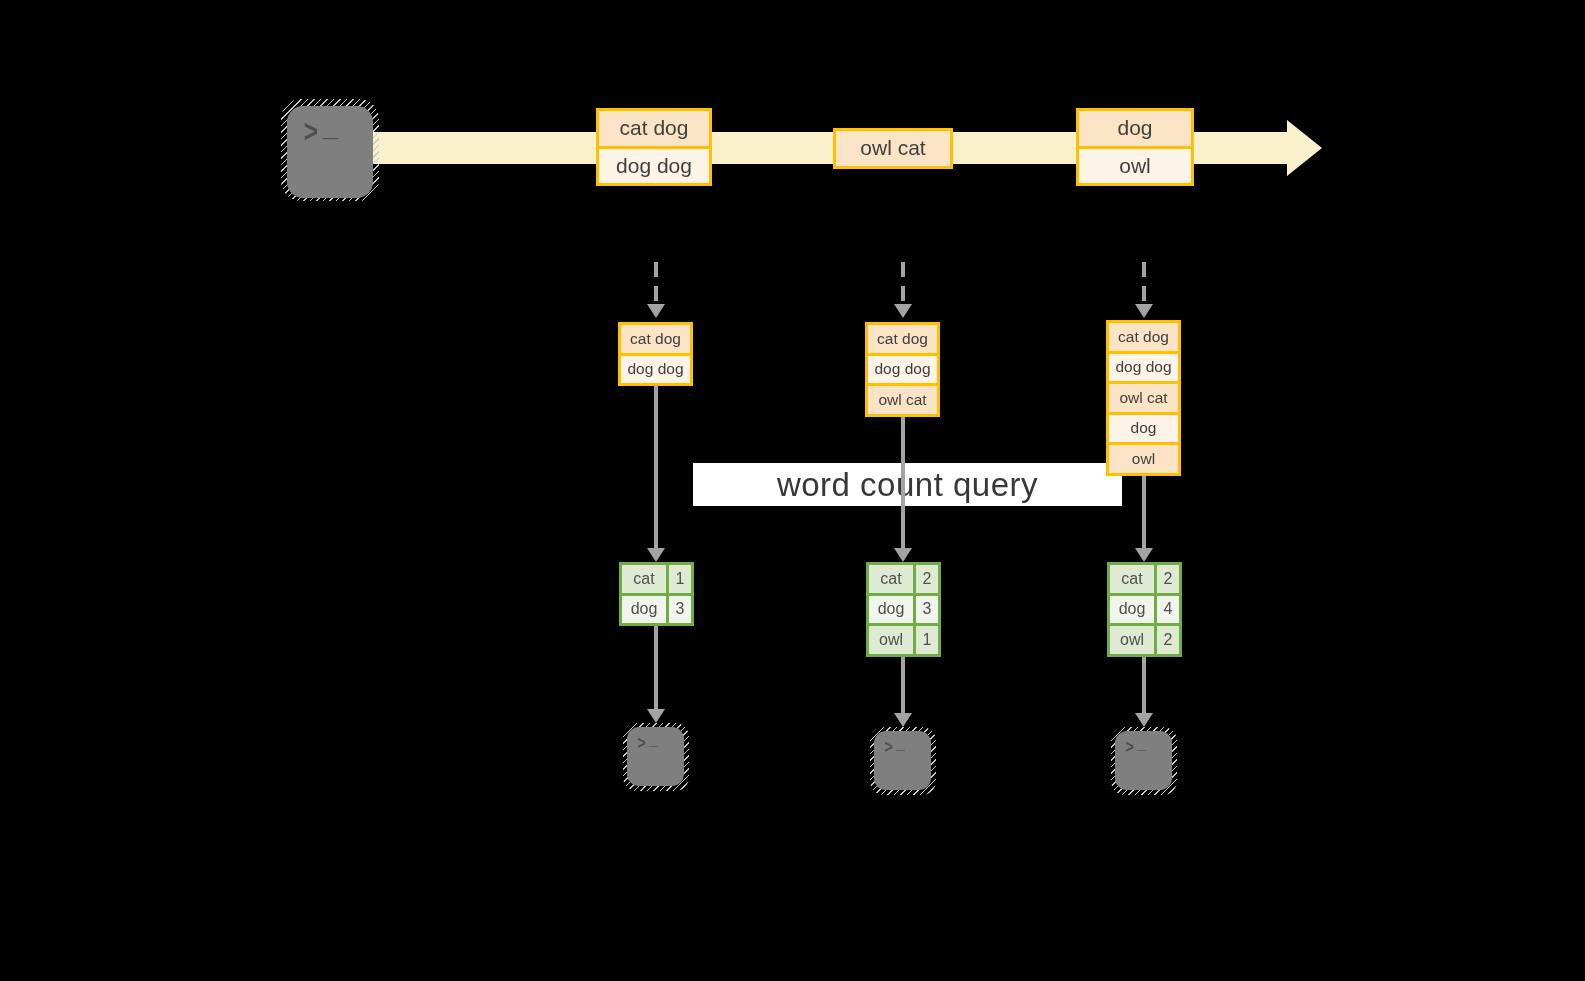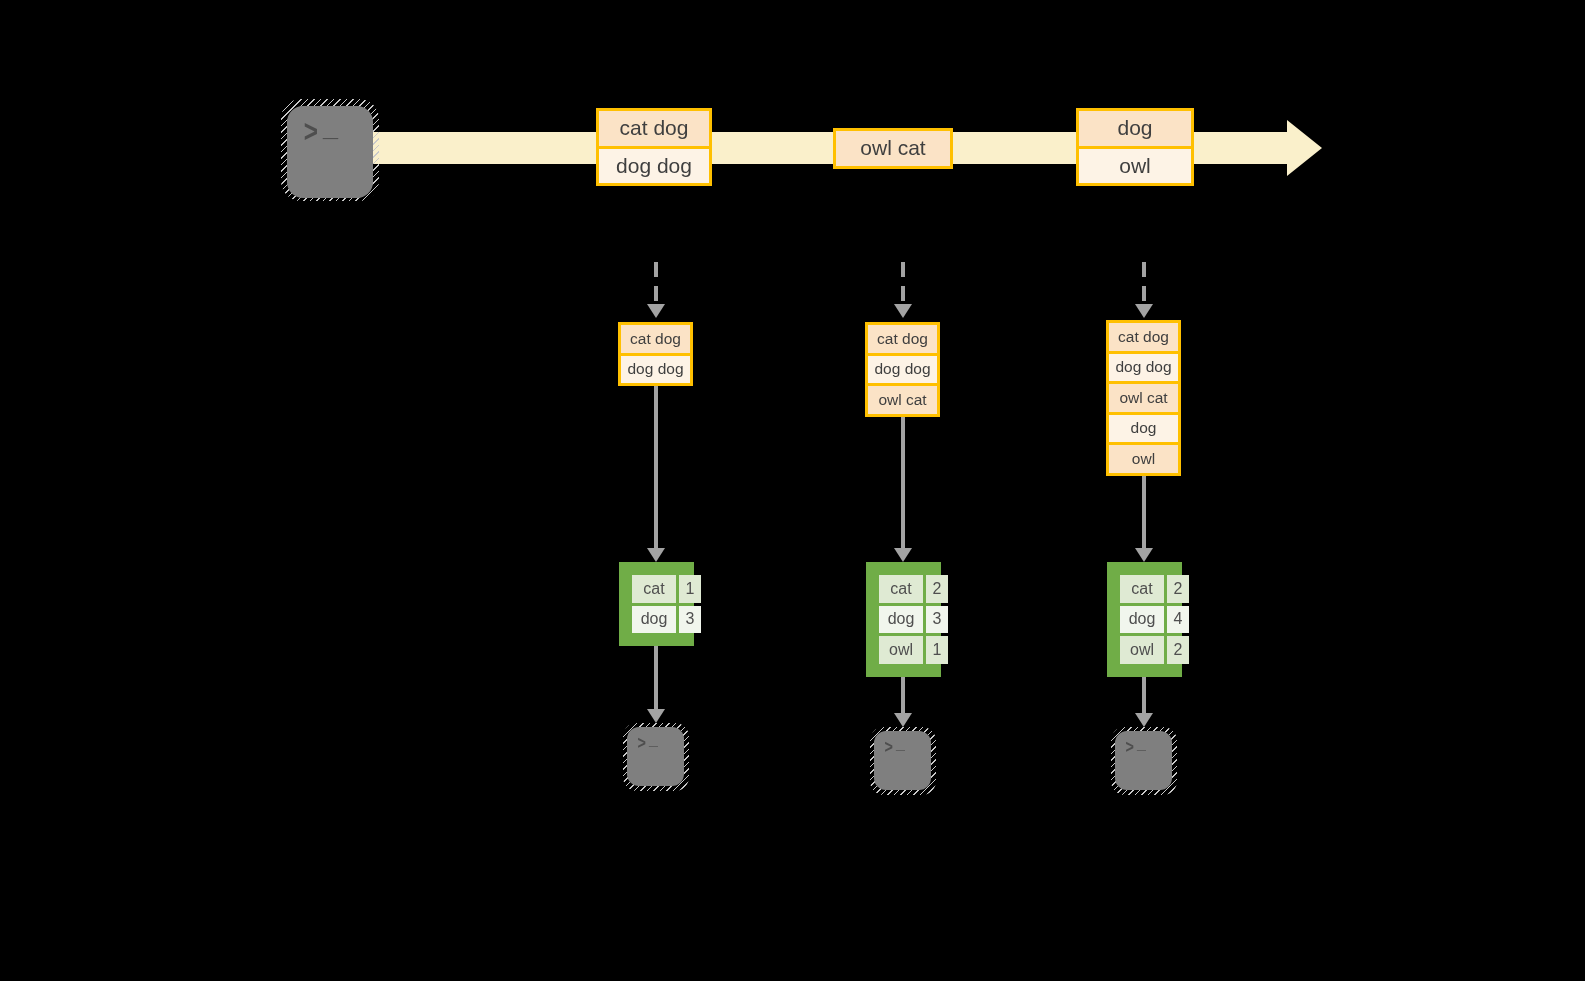--- a/index.html
+++ b/index.html
@@ -45,21 +45,21 @@
   .vhead{width:0;height:0;border-left:9px solid transparent;border-right:9px solid transparent;
     border-top:14px solid var(--arrow_gray);}
 
   
   .query{position:absolute;left:693px;top:463px;width:429px;height:43px;background:var(--query_bg);
     z-index:1;display:flex;align-items:center;justify-content:center;
     font-size:33px;color:var(--query_text);letter-spacing:.5px;}
 
   
   .gtable{position:absolute;z-index:3;width:75px;box-sizing:border-box;background:var(--green);
-    padding:13px;display:grid;grid-template-columns:44px 22px;grid-auto-rows:27.5px;gap:3px;}
+    padding:3px;display:grid;grid-template-columns:44px 22px;grid-auto-rows:27.5px;gap:3px;}
   .gcell{display:flex;align-items:center;justify-content:center;font-size:16px;color:#4f4f4f;}
   .gcell:nth-child(4n+1),.gcell:nth-child(4n+2){background:var(--green_light);}
   .gcell:nth-child(4n+3),.gcell:nth-child(4n+0){background:var(--green_lighter);}
 </style>
 </head>
 <body>
 
 <div class="canvas">
 
   <div class="term term-big">
@@ -108,20 +108,21 @@
     <div class="orow">owl cat</div>
   </div>
   <div class="obox obox-small" style="left:1106px;top:320px;width:75px;">
     <div class="orow">cat dog</div>
     <div class="orow">dog dog</div>
     <div class="orow">owl cat</div>
     <div class="orow">dog</div>
     <div class="orow">owl</div>
   </div>
 
+  <div class="query">word count query</div>
 
   <div class="varrow" style="left:647px;top:386px;height:176px;">
     <div class="shaft-solid"></div>
       <div class="vhead"></div>
   </div>
   <div class="varrow" style="left:894px;top:416px;height:146px;">
     <div class="shaft-solid"></div>
       <div class="vhead"></div>
   </div>
   <div class="varrow" style="left:1135px;top:476px;height:86px;">

